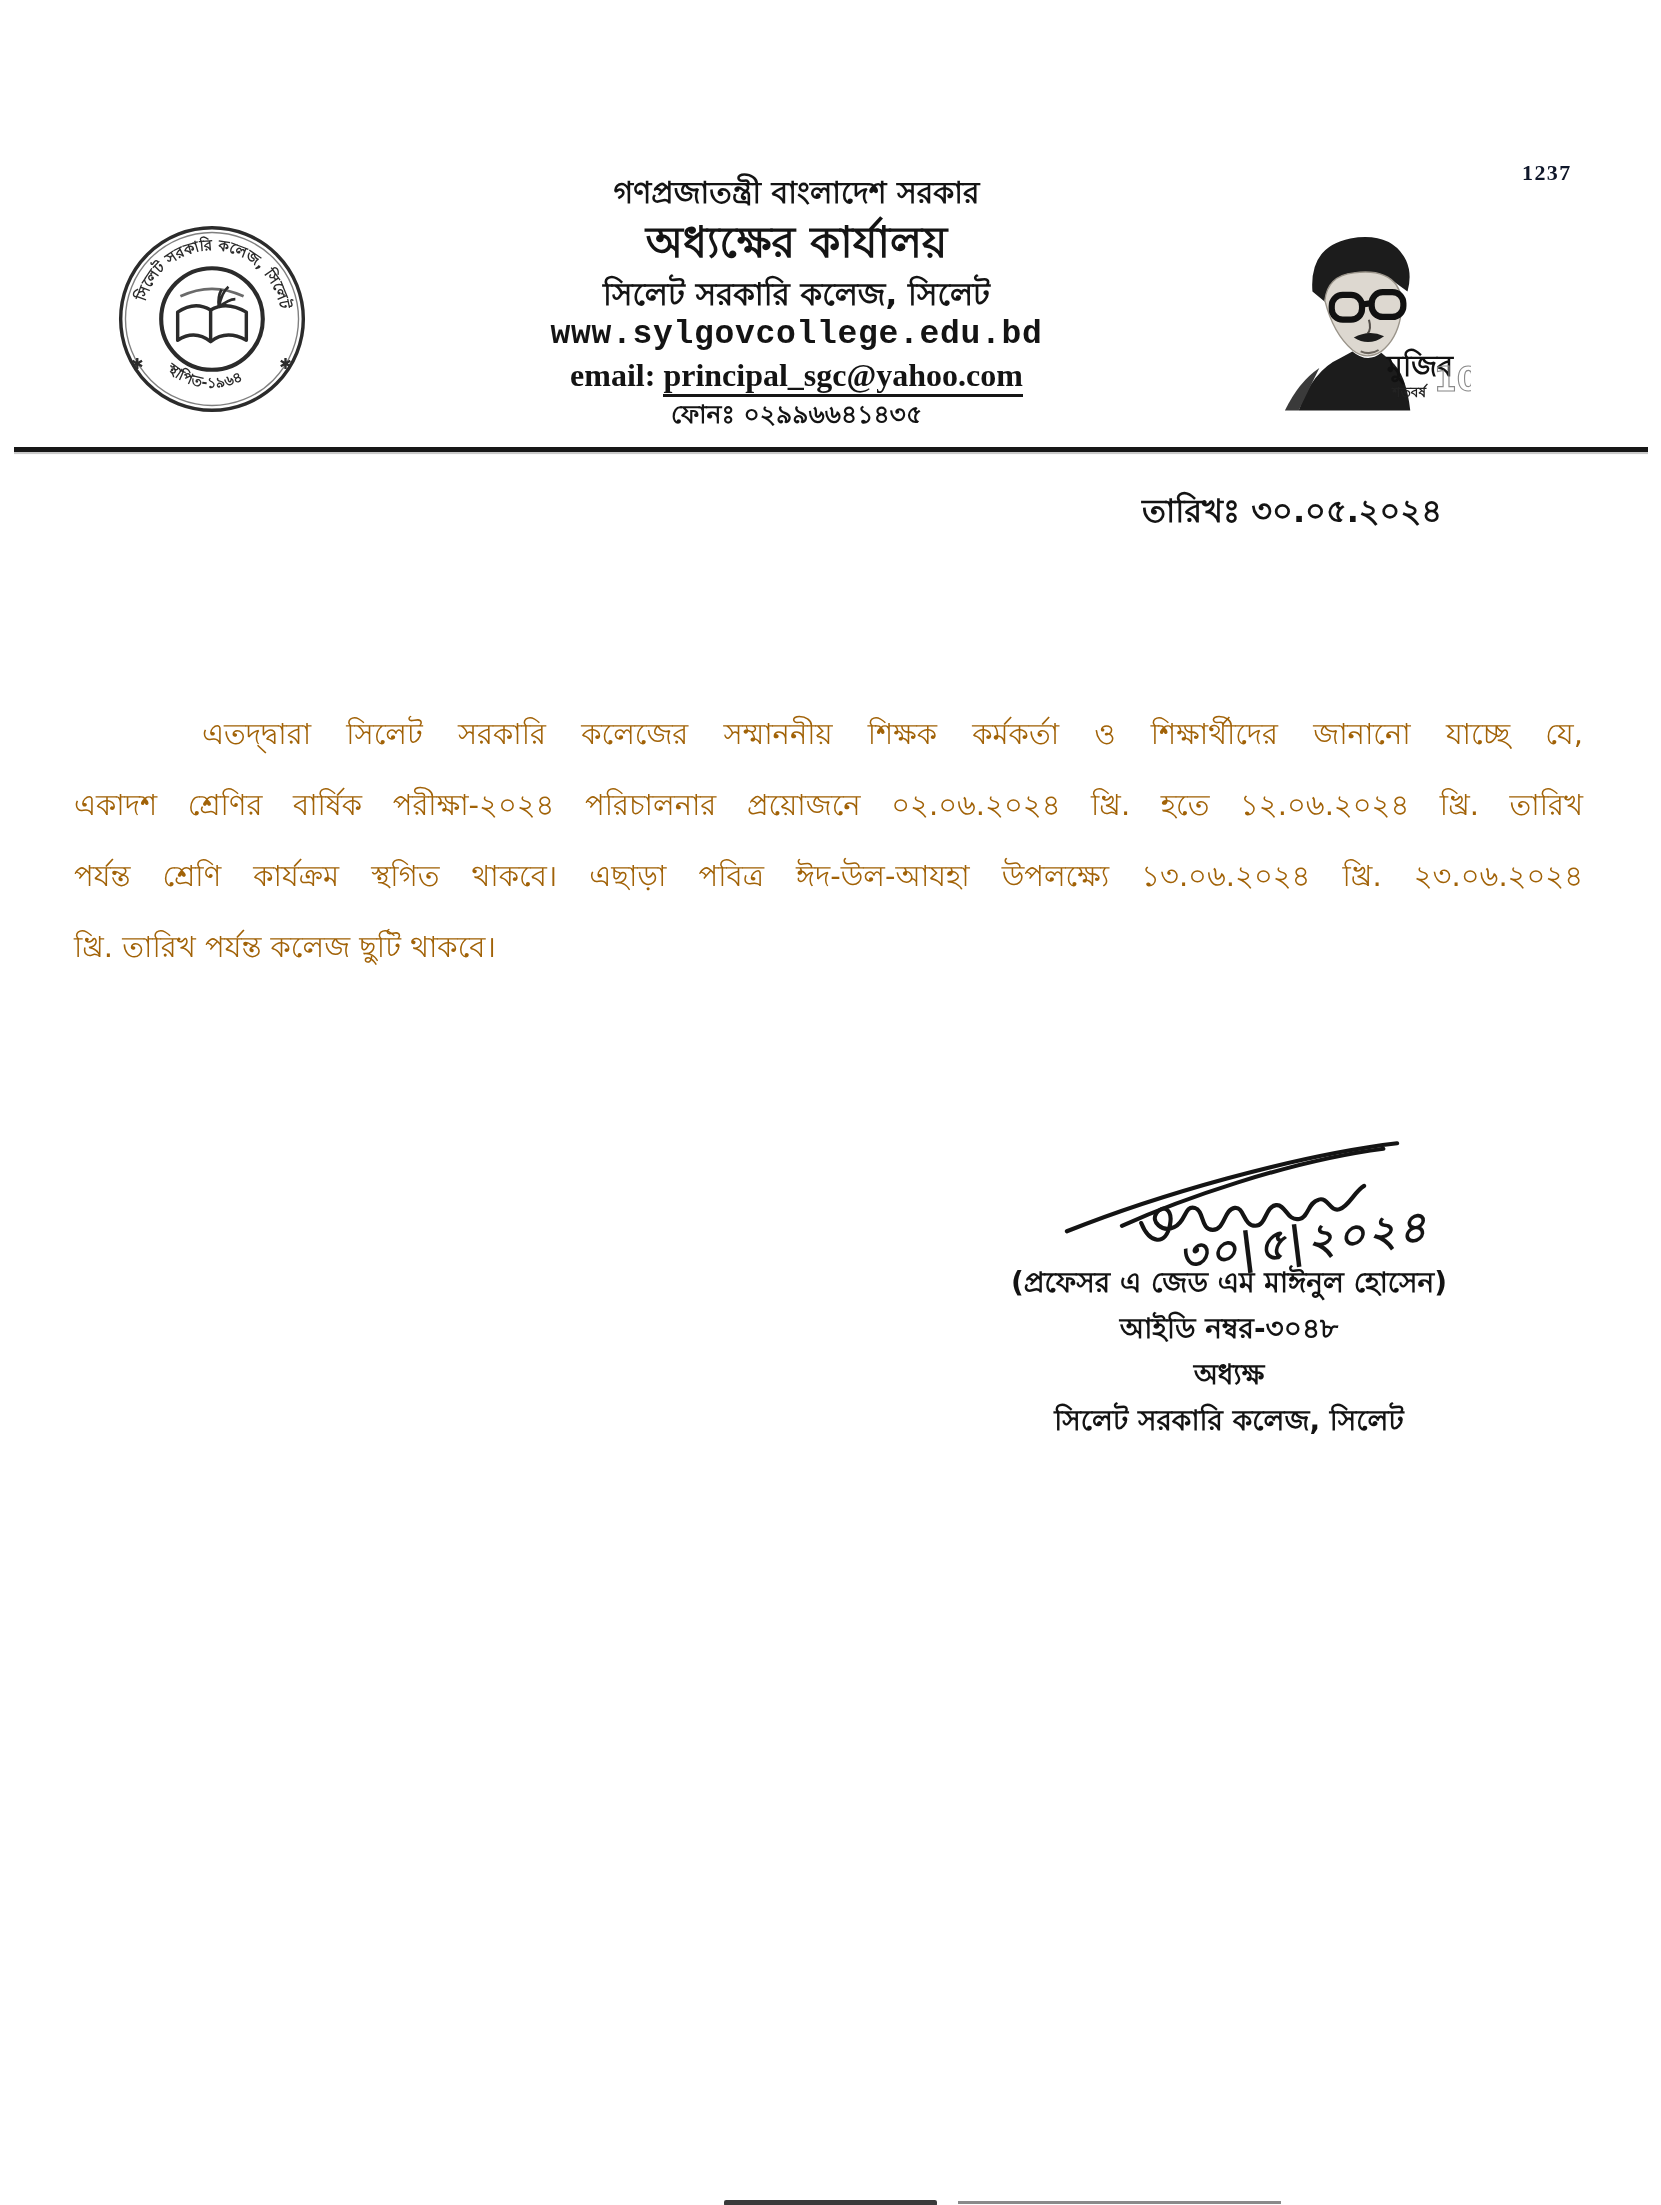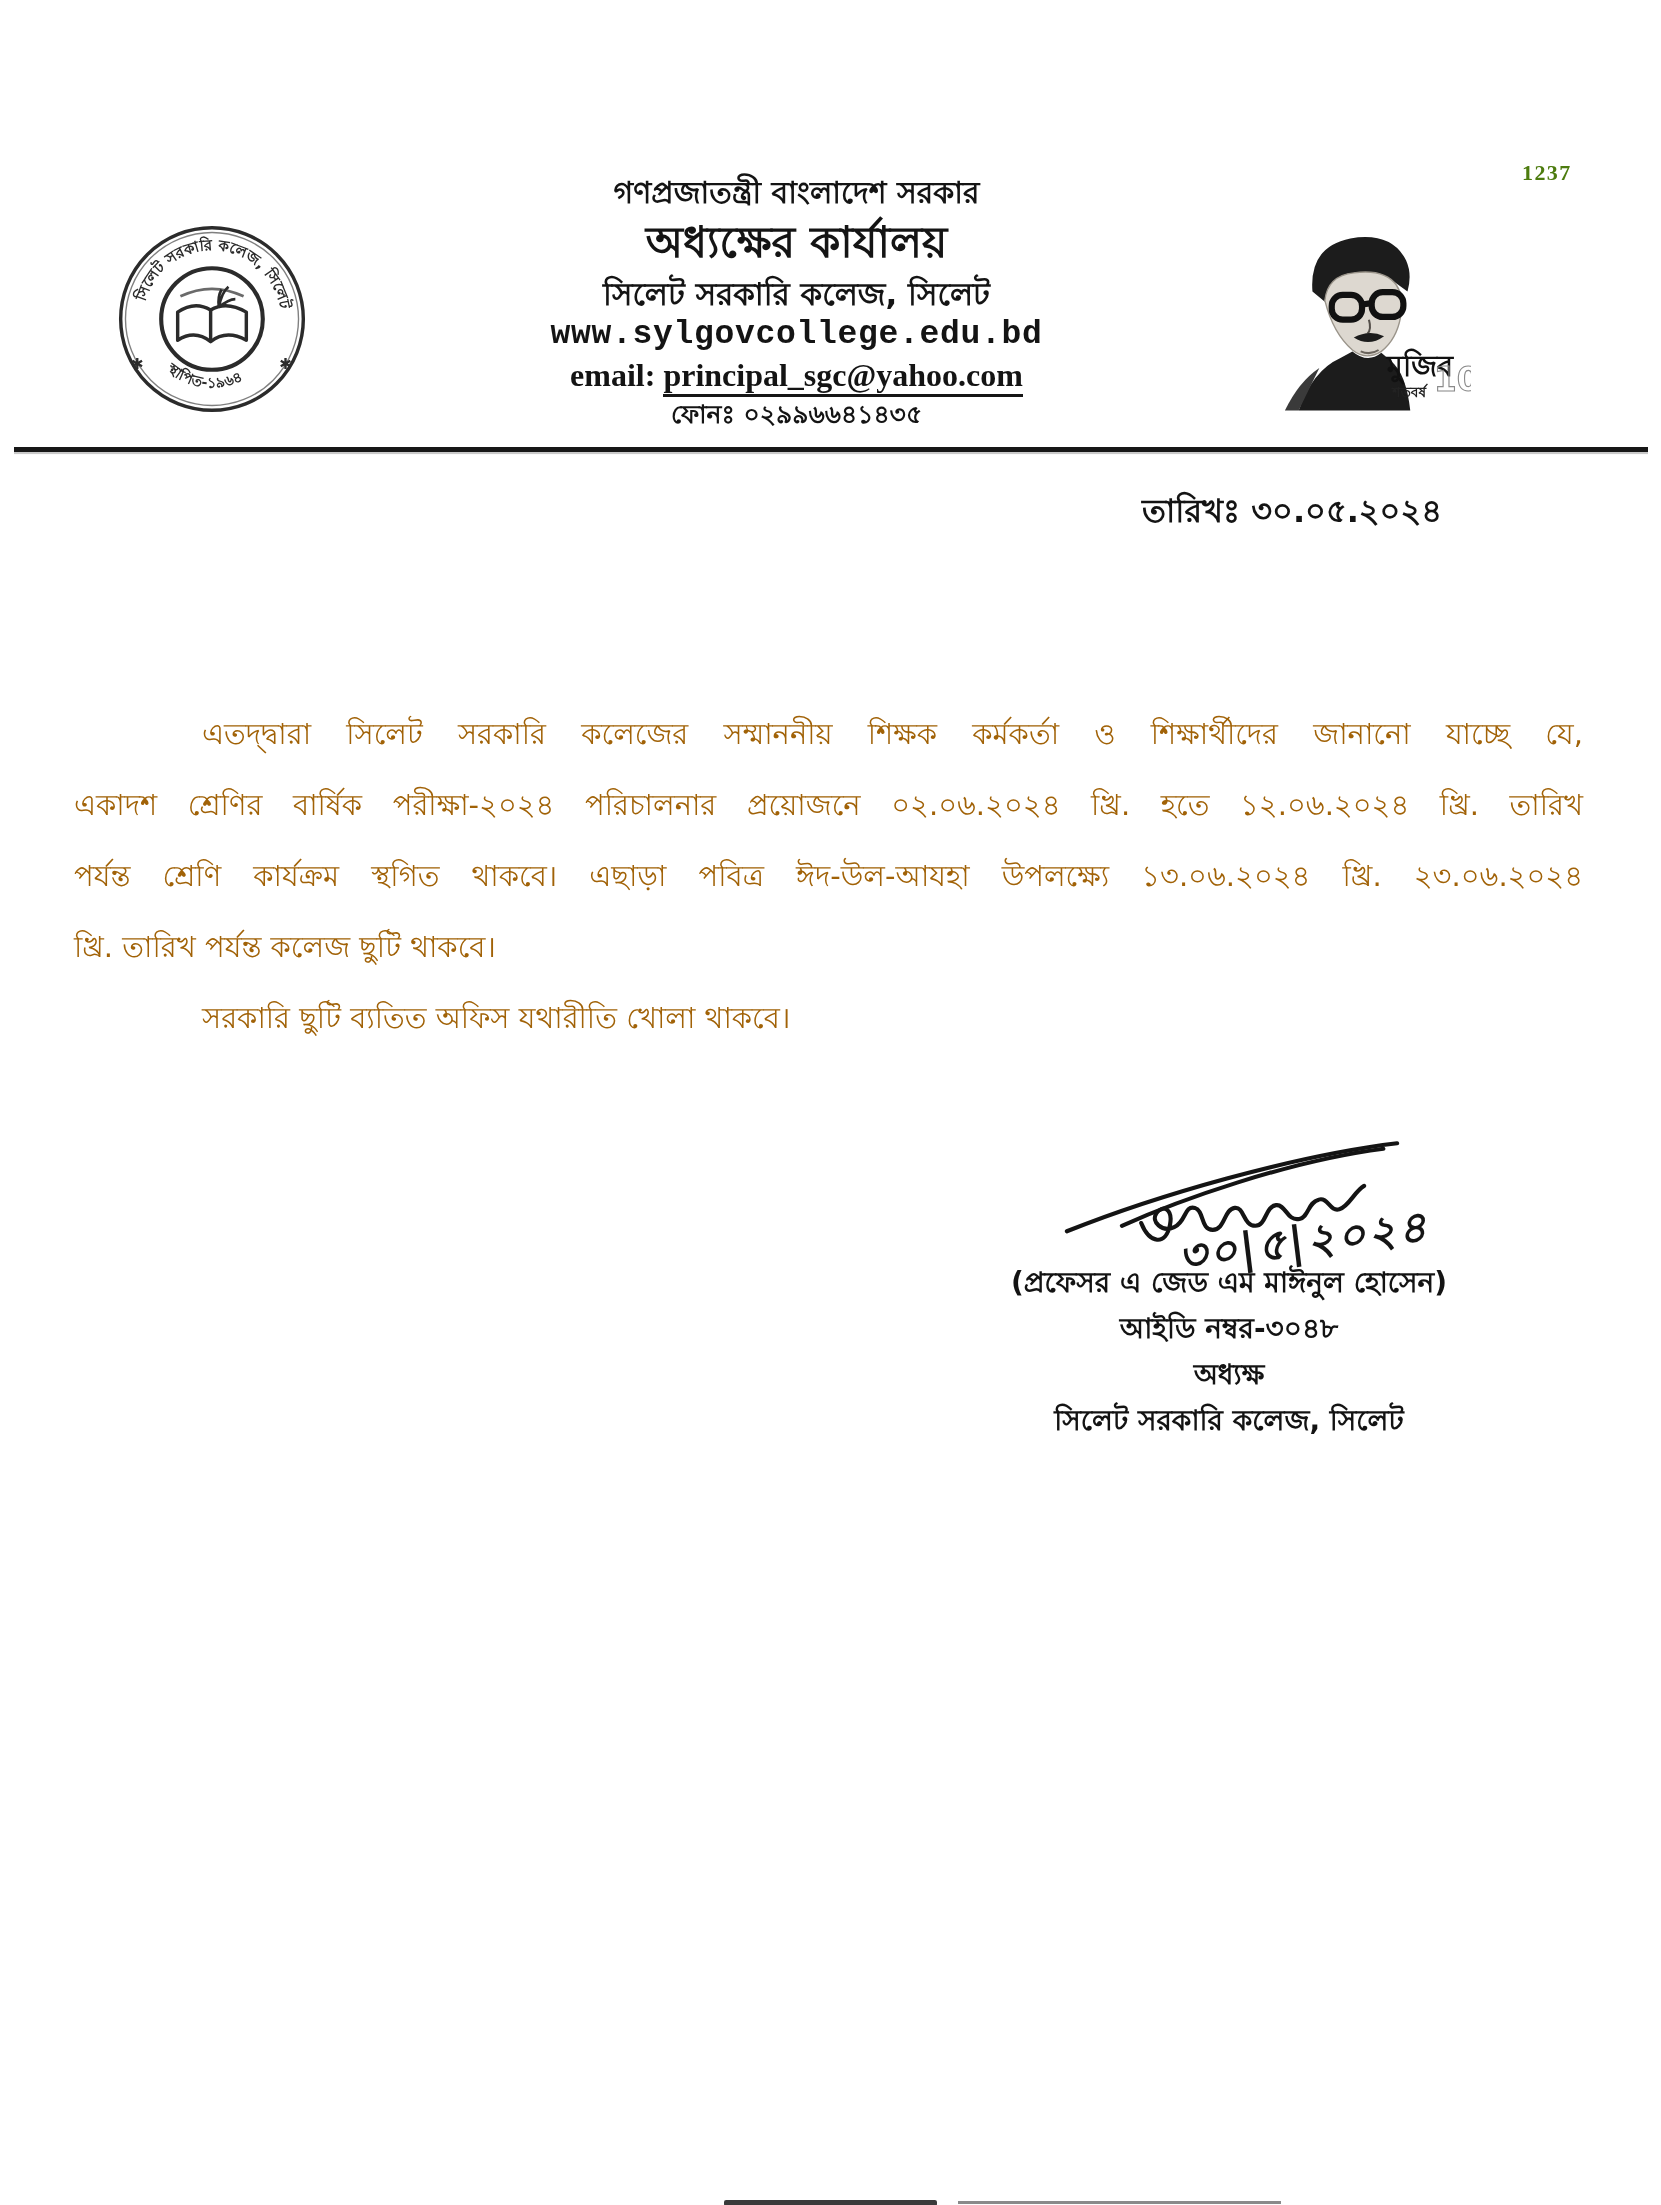--- a/index.html
+++ b/index.html
@@ -8,21 +8,21 @@
     width:1662px;height:2205px;
     background:#ffffff;
     overflow:hidden;
     font-family:"DejaVu Sans","Liberation Sans",sans-serif;
     color:#141414;
   }
   
   .corner-number{
     position:absolute;left:1522px;top:160px;
     font-family:"Liberation Serif","DejaVu Serif",serif;
-    font-weight:bold;font-size:22px;color:#4d7c0f;letter-spacing:1.4px;
+    font-weight:bold;font-size:22px;color:#0f172a;letter-spacing:1.4px;
   }
   
   .header-center{
     position:absolute;left:487px;top:173px;width:619px;text-align:center;
   }
   .hdr-gov{font-size:30px;font-weight:600;line-height:39px;}
   .hdr-office{font-size:43px;font-weight:700;line-height:52px;margin-top:4.1px;}
   .hdr-college{font-size:31px;font-weight:700;line-height:39px;margin-top:6.9px;}
   .hdr-site{font-family:Liberation Mono, monospace;font-size:33px;font-weight:bold;line-height:39px;margin-top:1px;letter-spacing:0.7px;}
   .hdr-email{font-family:"Liberation Serif","DejaVu Serif",serif;font-size:32px;font-weight:bold;line-height:40px;margin-top:1.4px;}
@@ -145,21 +145,20 @@
   <div class="rule"></div>
 
   <div class="date-line">তারিখঃ ৩০.০৫.২০২৪</div>
 
 
   <div class="body-text">
     <div class="jline indent">এতদ্দ্বারা সিলেট সরকারি কলেজের সম্মাননীয় শিক্ষক কর্মকর্তা ও শিক্ষার্থীদের জানানো যাচ্ছে যে,</div>
     <div class="jline">একাদশ শ্রেণির বার্ষিক পরীক্ষা-২০২৪ পরিচালনার প্রয়োজনে ০২.০৬.২০২৪ খ্রি. হতে ১২.০৬.২০২৪ খ্রি. তারিখ</div>
     <div class="jline">পর্যন্ত শ্রেণি কার্যক্রম স্থগিত থাকবে। এছাড়া পবিত্র ঈদ-উল-আযহা উপলক্ষ্যে ১৩.০৬.২০২৪ খ্রি. ২৩.০৬.২০২৪</div>
     <div class="jline lastline">খ্রি. তারিখ পর্যন্ত কলেজ ছুটি থাকবে।</div>
-    <div class="jline lastline indent">সরকারি ছুটি ব্যতিত অফিস যথারীতি খোলা থাকবে।</div>
   </div>
 
   <svg class="sig-svg" viewBox="0 0 500 200">
     <g fill="none" stroke="#141414" stroke-width="6" stroke-linecap="round">
       <path d="M10,160 C140,108 340,50 490,32"></path>
       <path d="M470,40 C330,58 170,116 90,152"></path>
       <path d="M118,148 C130,178 154,182 160,150 C164,128 150,120 140,134 C132,146 148,162 166,154 C184,146 180,122 196,126 C210,130 204,158 222,158 C240,158 238,128 254,126 C268,124 266,152 284,152 C300,152 298,124 314,122 C328,120 330,146 348,142 C362,139 360,118 376,114 C390,110 392,132 406,128 C420,124 428,102 442,94"></path>
     </g>
   </svg>
 

